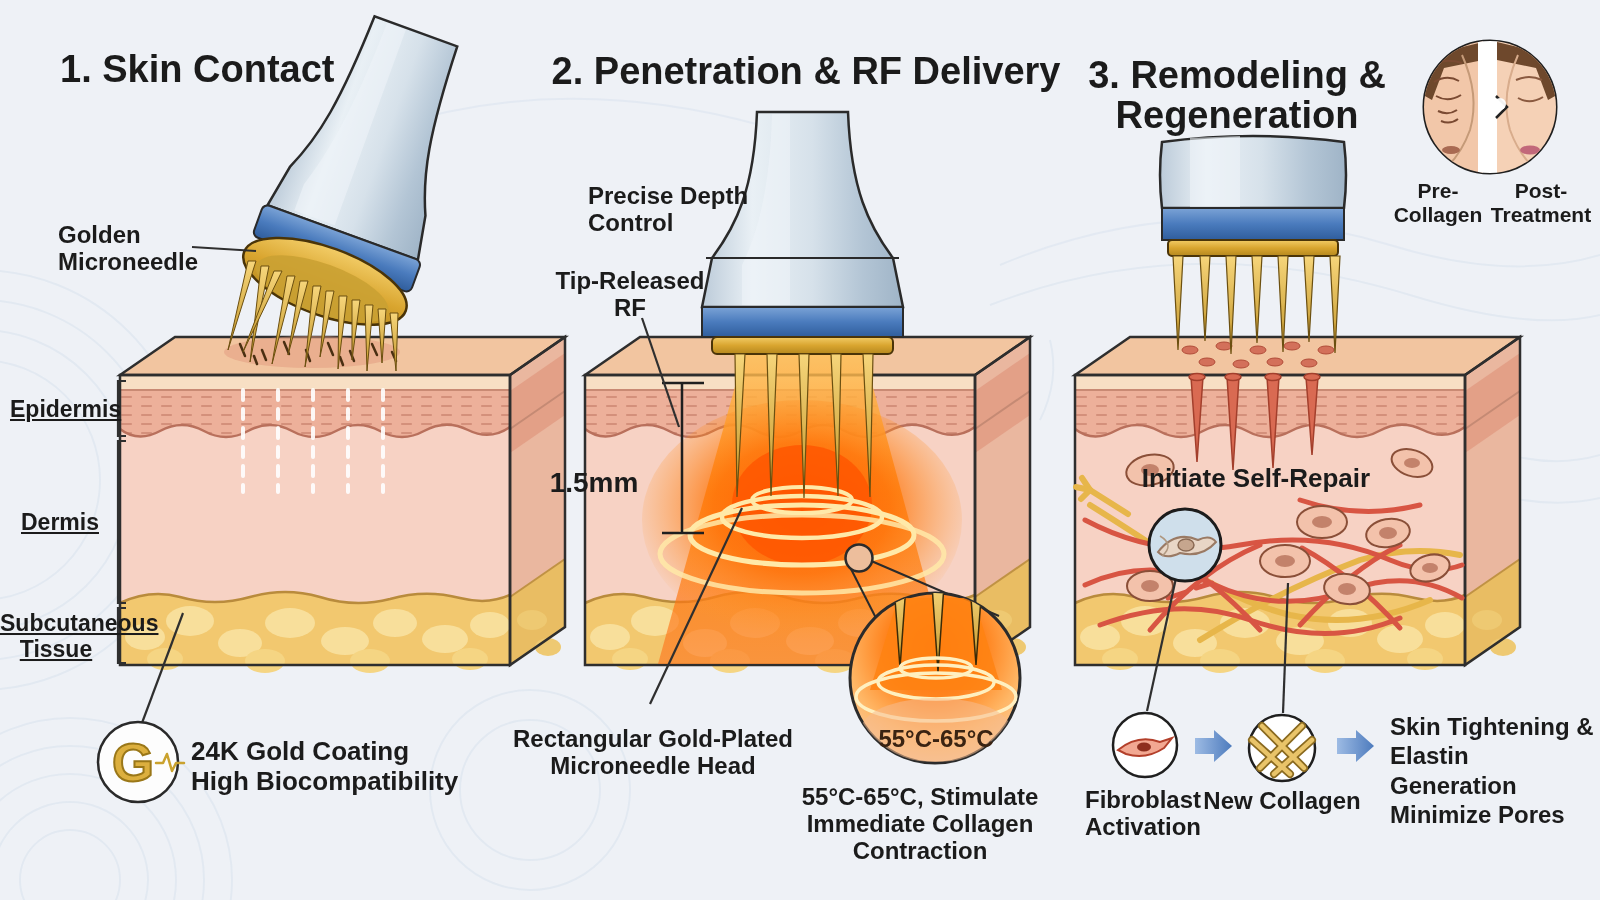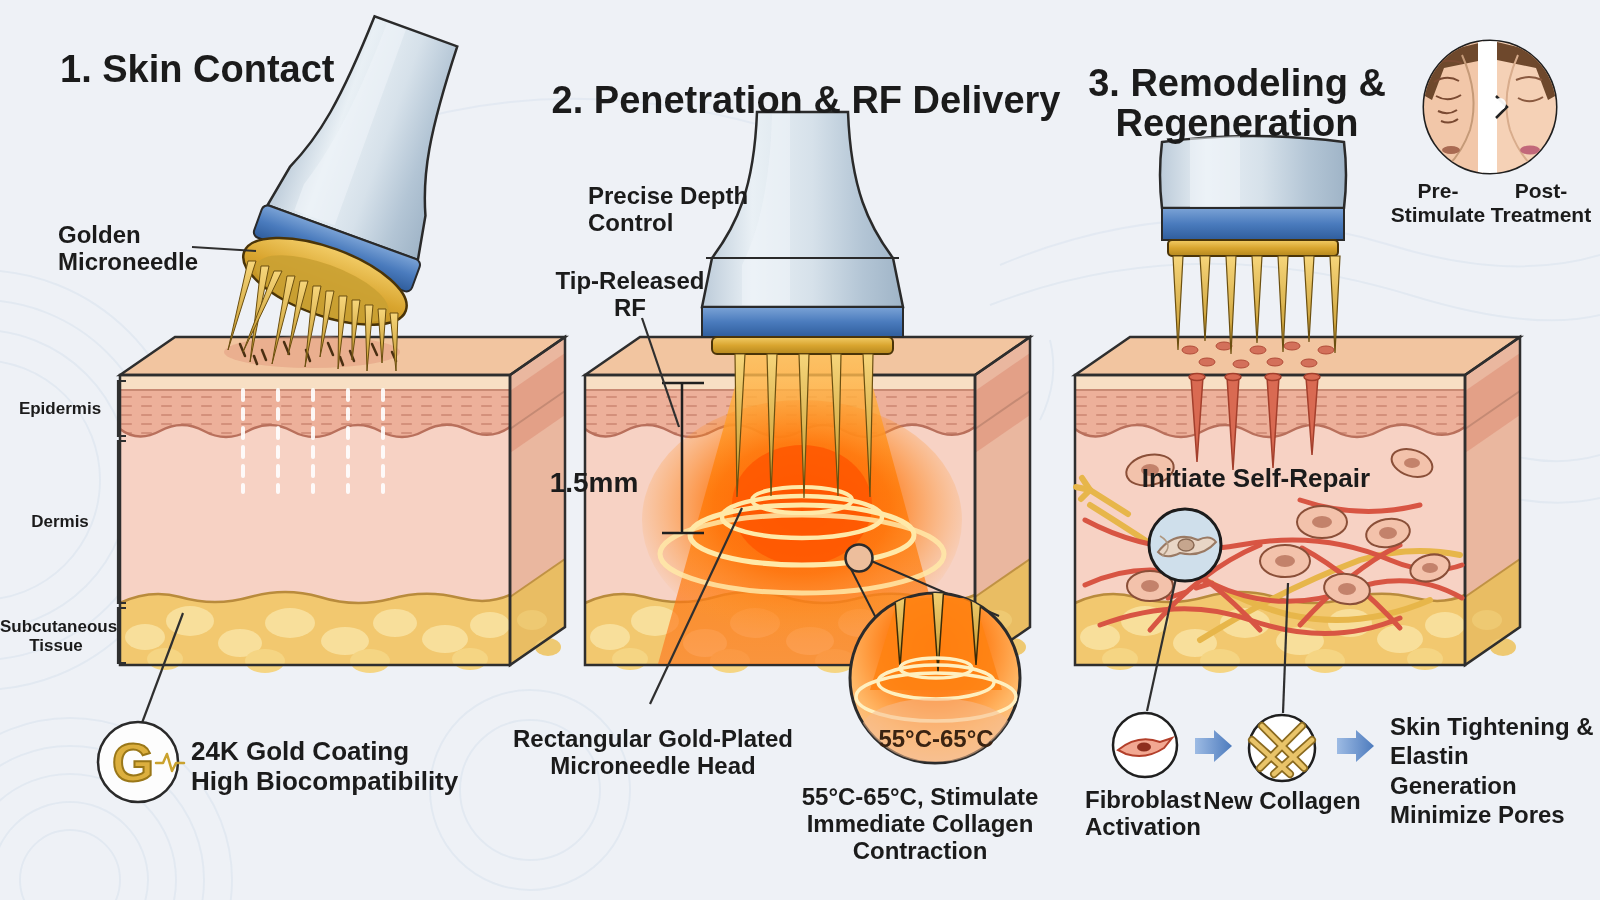--- a/index.html
+++ b/index.html
@@ -7,21 +7,21 @@
           font-family:"Liberation Sans", sans-serif;color:#1b1b1b;}
   #art{position:absolute;left:0;top:0;}
   .lbl{position:absolute;font-weight:bold;white-space:pre-line;line-height:1.13;color:#1b1b1b;}
   .ctr{transform:translate(-50%,-50%);text-align:center;}
   .vctr{transform:translate(0,-50%);text-align:center;}
   .rt{}
   .t34{font-size:38px;}
   .t28{font-size:28px;}
   .t26{font-size:26px;}
   .t24{font-size:24px;}
-  .t23{font-size:17px;}
+  .t23{font-size:23px;text-decoration:underline;}
   .t21{font-size:21px;font-weight:bold;}
   .badge-letter{font-size:54px;font-weight:bold;color:#dcaf3e;-webkit-text-stroke:2px #9a7718;}
 </style>
 </head>
 <body>
 
 <div id="canvas">
 
 <svg id="art" width="1600" height="900" viewBox="0 0 1600 900">
   <defs>
@@ -414,37 +414,37 @@
 <div class="lbl t24 rt" style="left:58px;top:221px;width:130px;">Golden
 Microneedle</div>
 <div class="lbl t23 rt vctr" style="left:10px;top:409px;width:100px;">Epidermis</div>
 <div class="lbl t23 rt vctr" style="left:10px;top:522px;width:100px;">Dermis</div>
 <div class="lbl t23 rt vctr" style="left:0px;top:636px;width:112px;">Subcutaneous
 Tissue</div>
 <div class="lbl badge-letter ctr" style="left:133px;top:763px;">G</div>
 <div class="lbl t26 vctr" style="left:191px;top:752px;">24K Gold Coating</div>
 <div class="lbl t26 vctr" style="left:191px;top:782px;">High Biocompatibility</div>
 
-<div class="lbl t34 ctr" style="left:806px;top:71px;white-space:nowrap;margin-top:29px;">2. Penetration &amp; RF Delivery</div>
+<div class="lbl t34 ctr" style="left:806px;top:71px;white-space:nowrap;">2. Penetration &amp; RF Delivery</div>
 <div class="lbl t24" style="left:588px;top:182px;">Precise Depth
 Control</div>
 <div class="lbl t24 ctr" style="left:630px;top:294px;">Tip-Released
 RF</div>
 <div class="lbl t28 rt vctr" style="left:544px;top:483px;width:100px;">1.5mm</div>
 <div class="lbl t24 ctr" style="left:653px;top:752px;">Rectangular Gold-Plated
 Microneedle Head</div>
 <div class="lbl t24 ctr" style="left:936px;top:739px;color:#3a2312;">55°C-65°C</div>
 <div class="lbl t24 ctr" style="left:920px;top:824px;">55°C-65°C, Stimulate
 Immediate Collagen
 Contraction</div>
 
-<div class="lbl t34 ctr" style="left:1237px;top:104px;line-height:1.05;">3. Remodeling &amp;
+<div class="lbl t34 ctr" style="left:1237px;top:96px;line-height:1.05;">3. Remodeling &amp;
 Regeneration</div>
 <div class="lbl t21 ctr" style="left:1438px;top:203px;">Pre-
-Stimulate</div>
+Collagen</div>
 <div class="lbl t21 ctr" style="left:1541px;top:203px;">Post-
 Treatment</div>
 <div class="lbl t26 ctr" style="left:1256px;top:479px;white-space:nowrap;">Initiate Self-Repair</div>
 <div class="lbl t24 ctr" style="left:1143px;top:813px;">Fibroblast
 Activation</div>
 <div class="lbl t24 ctr" style="left:1282px;top:801px;white-space:nowrap;">New Collagen</div>
 <div class="lbl t24" style="left:1390px;top:712px;line-height:1.22;">Skin Tightening &amp;
 Elastin Generation
 Minimize Pores</div>
 

